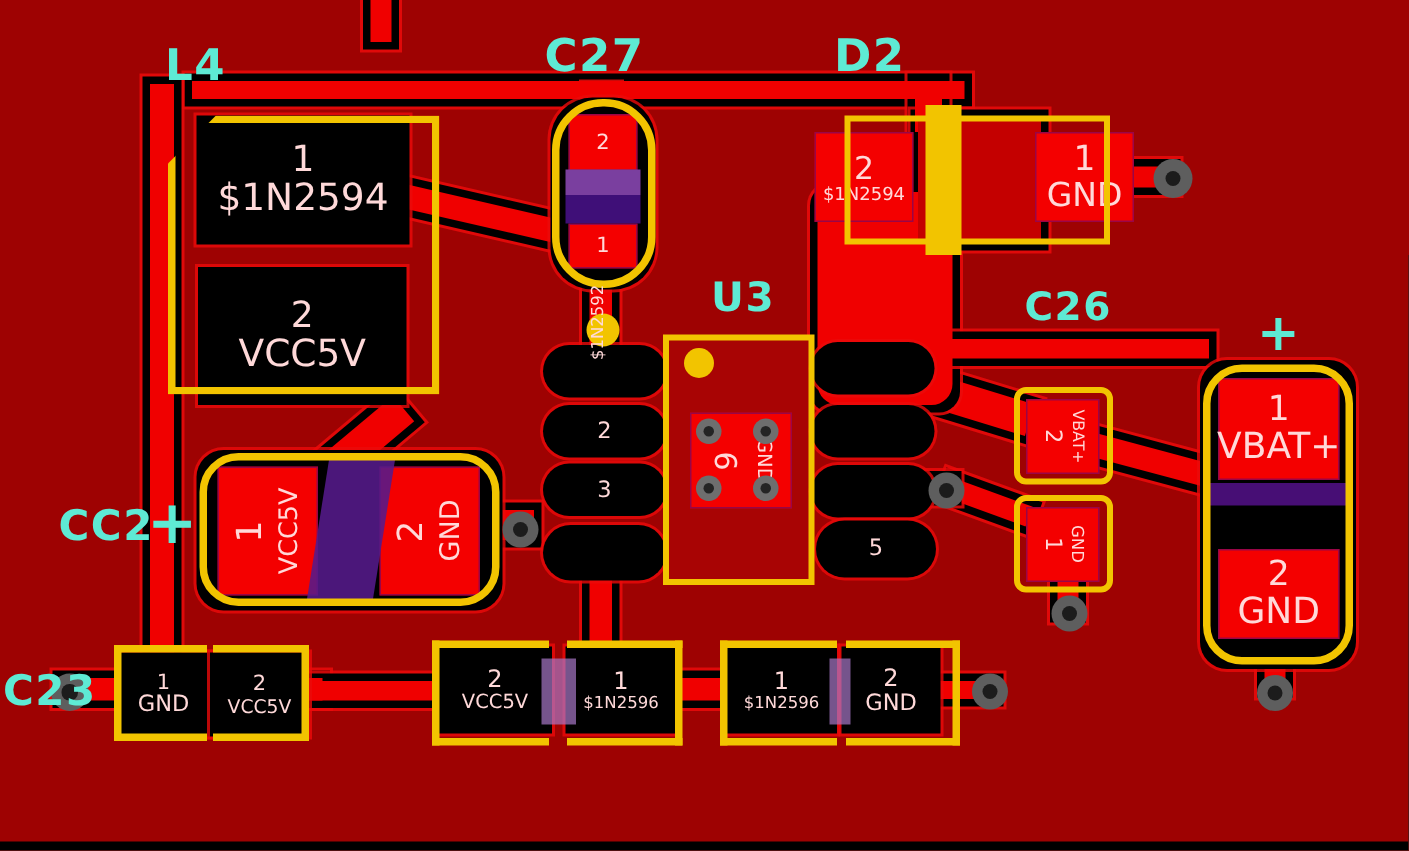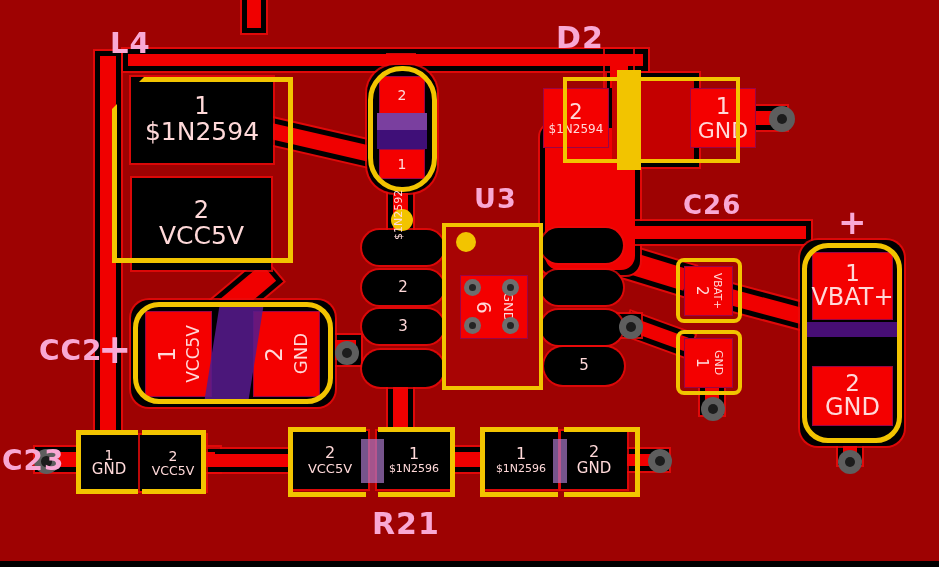--- a/index.html
+++ b/index.html
@@ -17,21 +17,21 @@
         border:1px solid rgba(80,10,130,.55);box-sizing:border-box;}
   .blob::before{content:"";position:absolute;inset:-7px;background:#000;z-index:-1;border-radius:inherit;
                 box-shadow:0 0 0 2px rgba(235,10,10,.8);}
   .fillc{position:absolute;z-index:3;}
   .st{border-radius:999px;}
   .hpad{flex-direction:row;gap:4px;}
   .num{font-size:20px;} .net{font-size:19px;}
   .vt{writing-mode:vertical-rl;} .vtu{transform:rotate(180deg);}
   
   .silk{position:absolute;z-index:6;border:4px solid #F2C400;box-sizing:border-box;background:transparent;}
-  .lbl{position:absolute;z-index:8;color:#f9a8d4;font-weight:bold;letter-spacing:1px;}
+  .lbl{position:absolute;z-index:8;color:#5eead4;font-weight:bold;letter-spacing:1px;}
   .bkl{border-right:none;} .bkr{border-left:none;}
   
   .via{position:absolute;z-index:7;border-radius:50%;background:#5E5E5E;display:flex;
        align-items:center;justify-content:center;}
   .via::after{content:"";width:42%;height:42%;border-radius:50%;background:#1C1C1C;}
   .viay{position:absolute;z-index:7;border-radius:50%;background:#F2C400;}
   .uvia{position:absolute;z-index:5;border-radius:50%;background:#6E6E6E;display:flex;
         align-items:center;justify-content:center;}
   .uvia::after{content:"";width:45%;height:45%;border-radius:50%;background:#242424;}
   .stripe{position:absolute;z-index:5;}
@@ -71,20 +71,21 @@
               clip-path:polygon(0 32px,32px 0,100% 0,100% 100%,0 100%);"></div>
   <div class="padc blob" style="left:137px;top:83px;width:130px;height:74px;">
     <span class="num" style="font-size:24px;">1</span>
     <span class="net" style="font-size:25px;">$1N2594</span>
   </div>
   <div class="padc blob" style="left:138px;top:184px;width:127px;height:80px;">
     <span class="num" style="font-size:24px;">2</span>
     <span class="net" style="font-size:25px;">VCC5V</span>
   </div>
 
+  <div class="lbl" style="left:363px;top:20px;font-size:30px;">C27</div>
   <div class="fillc blob" style="left:374px;top:72px;width:56px;height:114px;background:#E80000;border-radius:28px;z-index:3;"></div>
   <div class="silk" style="left:368px;top:66px;width:69px;height:126px;border-width:5px;border-radius:34px;"></div>
   <div class="padc" style="left:379px;top:76px;width:46px;height:38px;">
     <span class="num" style="font-size:14px;">2</span>
   </div>
   <div class="stripe" style="left:377px;top:113px;width:50px;height:17px;background:#7A3F9F;"></div>
   <div class="stripe" style="left:377px;top:130px;width:50px;height:19px;background:#3F0F78;"></div>
   <div class="padc" style="left:379px;top:149px;width:46px;height:30px;">
     <span class="num" style="font-size:14px;">1</span>
   </div>
@@ -185,21 +186,20 @@
     <span class="num" style="font-size:14px;">1</span>
     <span class="net" style="font-size:15px;">GND</span>
   </div>
   <div class="silk bkr" style="left:142px;top:430px;width:64px;height:64px;border-width:5px;"></div>
   <div class="padc blob" style="left:146px;top:441px;width:54px;height:44px;">
     <span class="num" style="font-size:14px;">2</span>
     <span class="net" style="font-size:12.5px;">VCC5V</span>
   </div>
   <div class="via" style="left:34px;top:449px;width:25px;height:25px;"></div>
 
-  <div class="lbl" style="left:372px;top:506px;font-size:30px;">R21</div>
   <div class="silk bkl" style="left:288px;top:427px;width:78px;height:70px;border-width:5px;"></div>
   <div class="silk bkr" style="left:378px;top:427px;width:77px;height:70px;border-width:5px;"></div>
   <div class="padc blob" style="left:298px;top:437px;width:64px;height:46px;">
     <span class="num" style="font-size:16px;">2</span>
     <span class="net" style="font-size:13px;">VCC5V</span>
   </div>
   <div class="stripe" style="left:361px;top:439px;width:23px;height:44px;background:rgba(168,120,200,.7);"></div>
   <div class="padc blob" style="left:383px;top:437px;width:62px;height:46px;">
     <span class="num" style="font-size:16px;">1</span>
     <span class="net" style="font-size:11px;">$1N2596</span>

